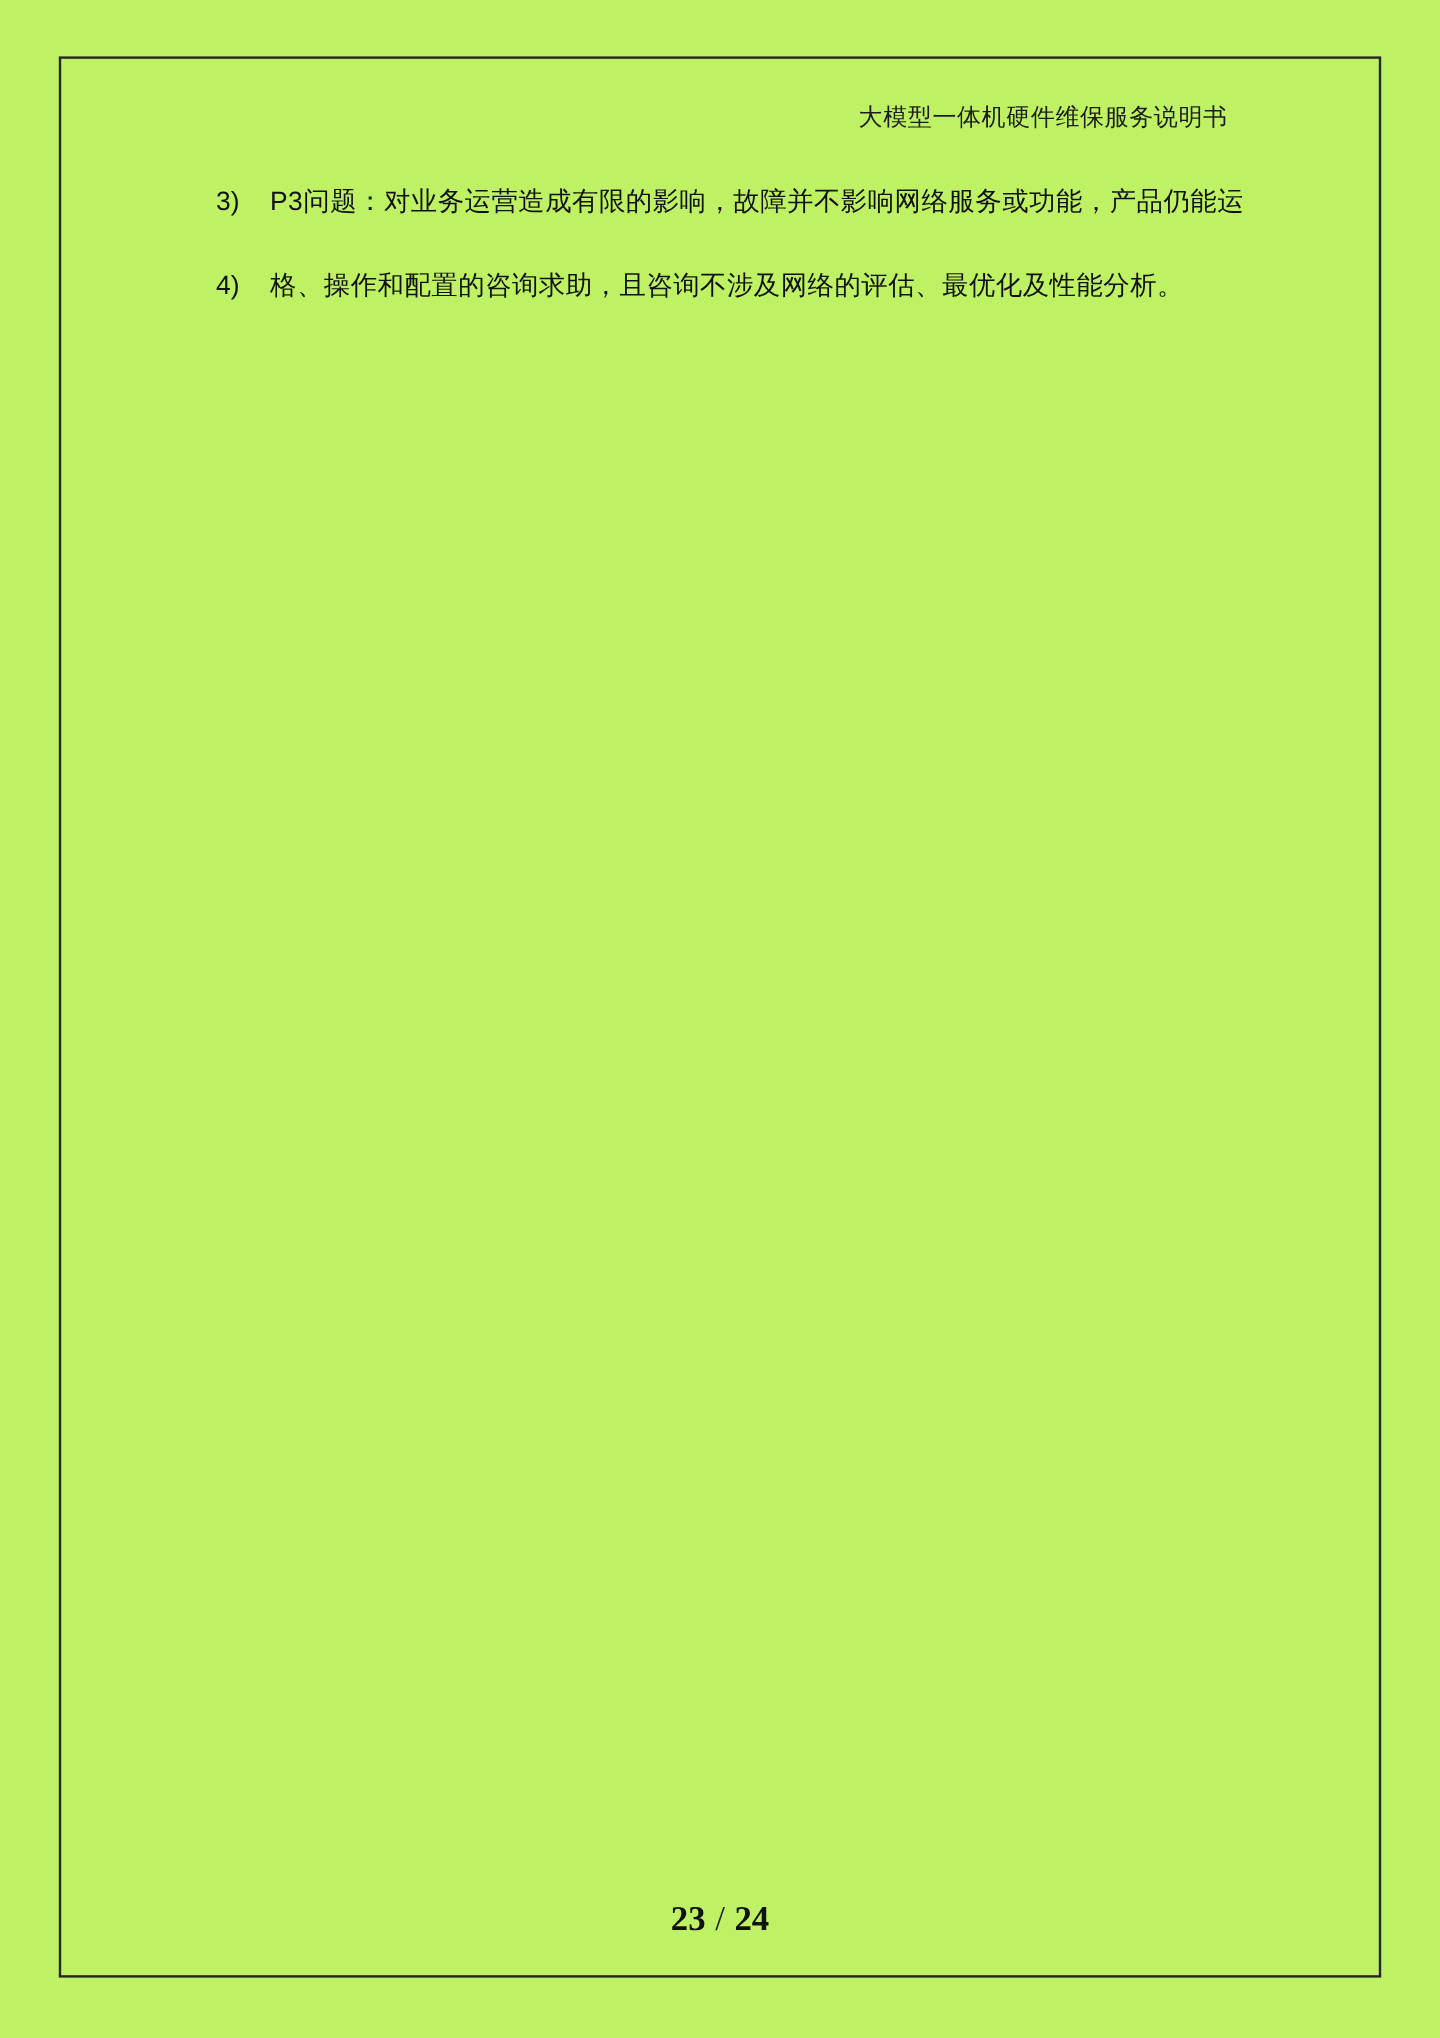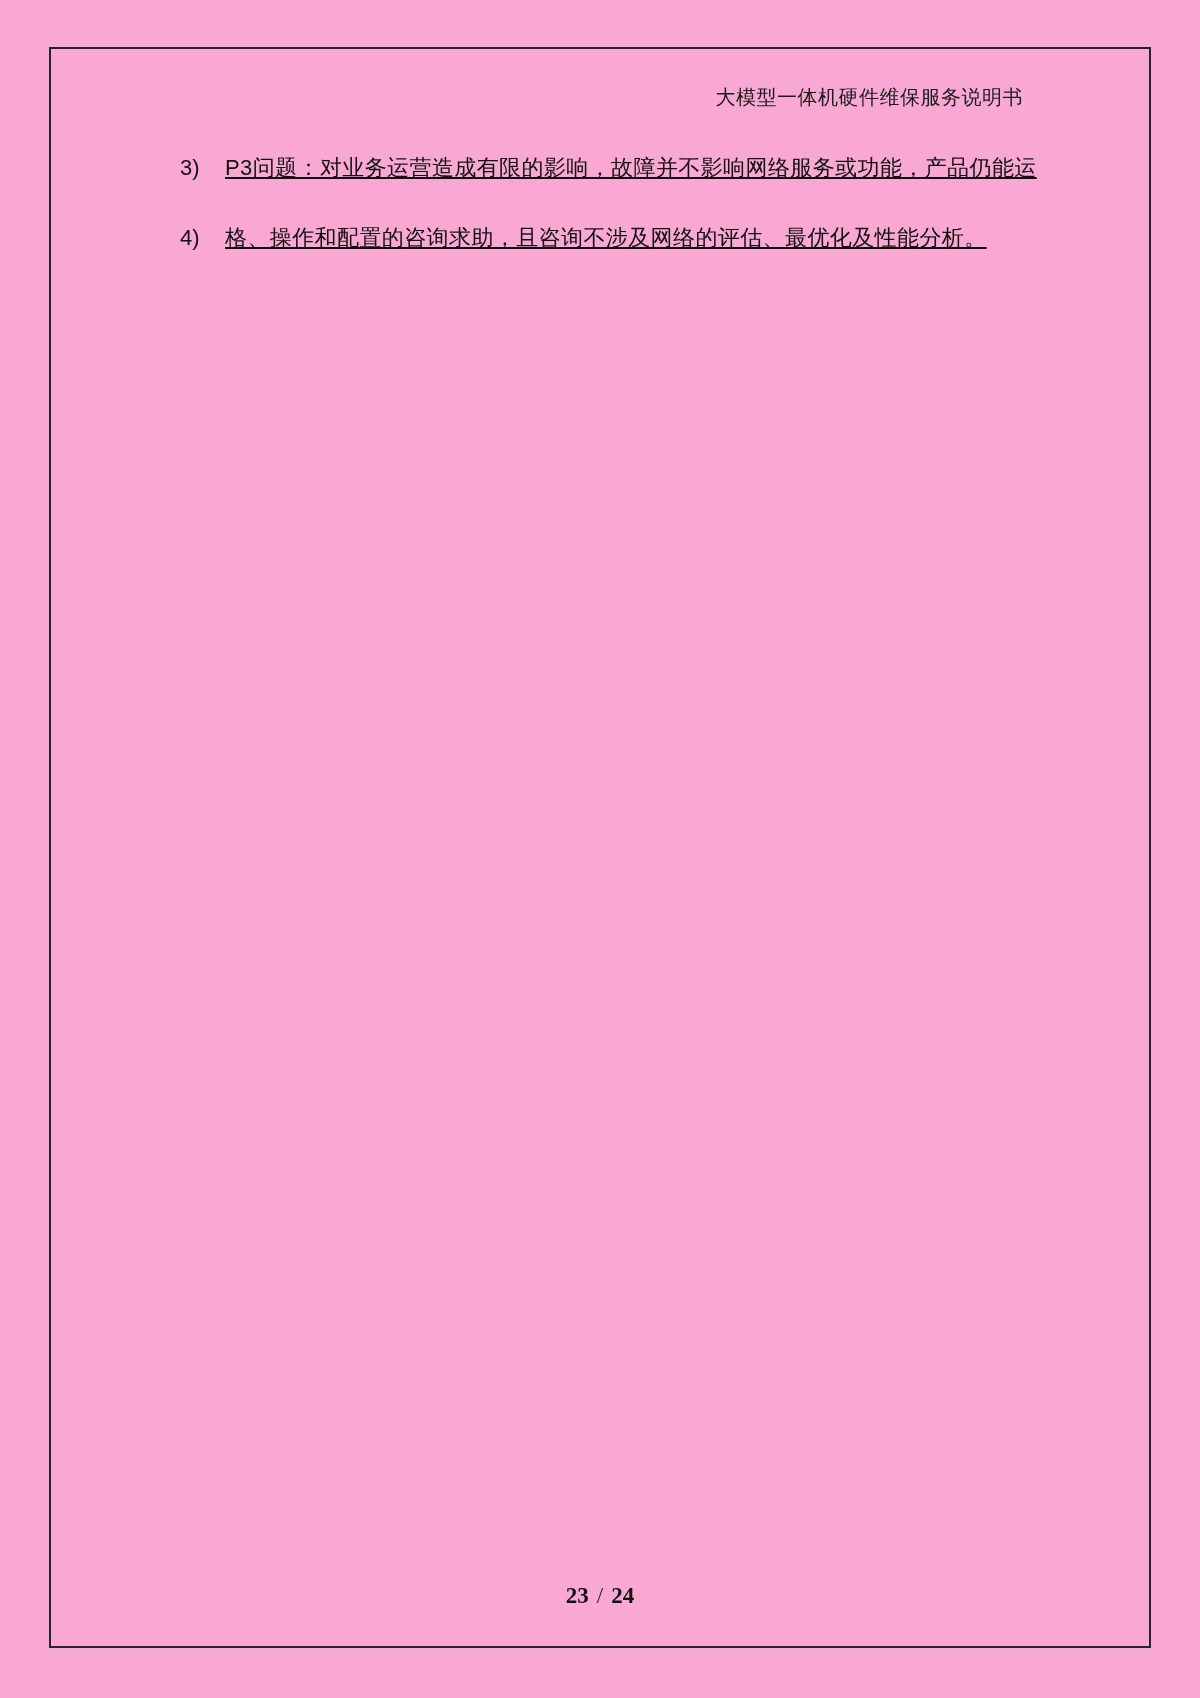--- a/index.html
+++ b/index.html
@@ -3,21 +3,21 @@
 <meta charset="utf-8">
 <style>
   * { margin: 0; padding: 0; box-sizing: border-box; }
   html, body { background: #ffffff; }
   body { font-family: "Liberation Sans", sans-serif; }
 
   .page {
     position: relative;
     width: 1200px;
     height: 1698px;
-    background: #f9a8d4;
+    background: #bef264;
     overflow: hidden;
   }
 
   .border-frame {
     position: absolute;
     left: 49px;
     top: 47px;
     width: 1102px;
     height: 1601px;
     border: 2px solid #262626;
@@ -60,31 +60,30 @@
     line-height: 70px;
     font-size: 22px;
     color: #111111;
   }
 
   .item-line {
     height: 70px;
     line-height: 70px;
     letter-spacing: 0.4px;
     white-space: nowrap;
-    text-decoration: underline;
   }
 
   .doc-footer {
     position: absolute;
     left: 0;
     top: 1583px;
     width: 1200px;
     text-align: center;
     font-family: "Liberation Serif", "DejaVu Serif", serif;
-    font-size: 23px;
+    font-size: 29px;
     color: #111111;
   }
 
   .page-num { font-weight: bold; }
   .page-sep { font-weight: normal; padding: 0 8px; color: #222222; }
 </style>
 </head>
 <body>
 
 <div class="page">

